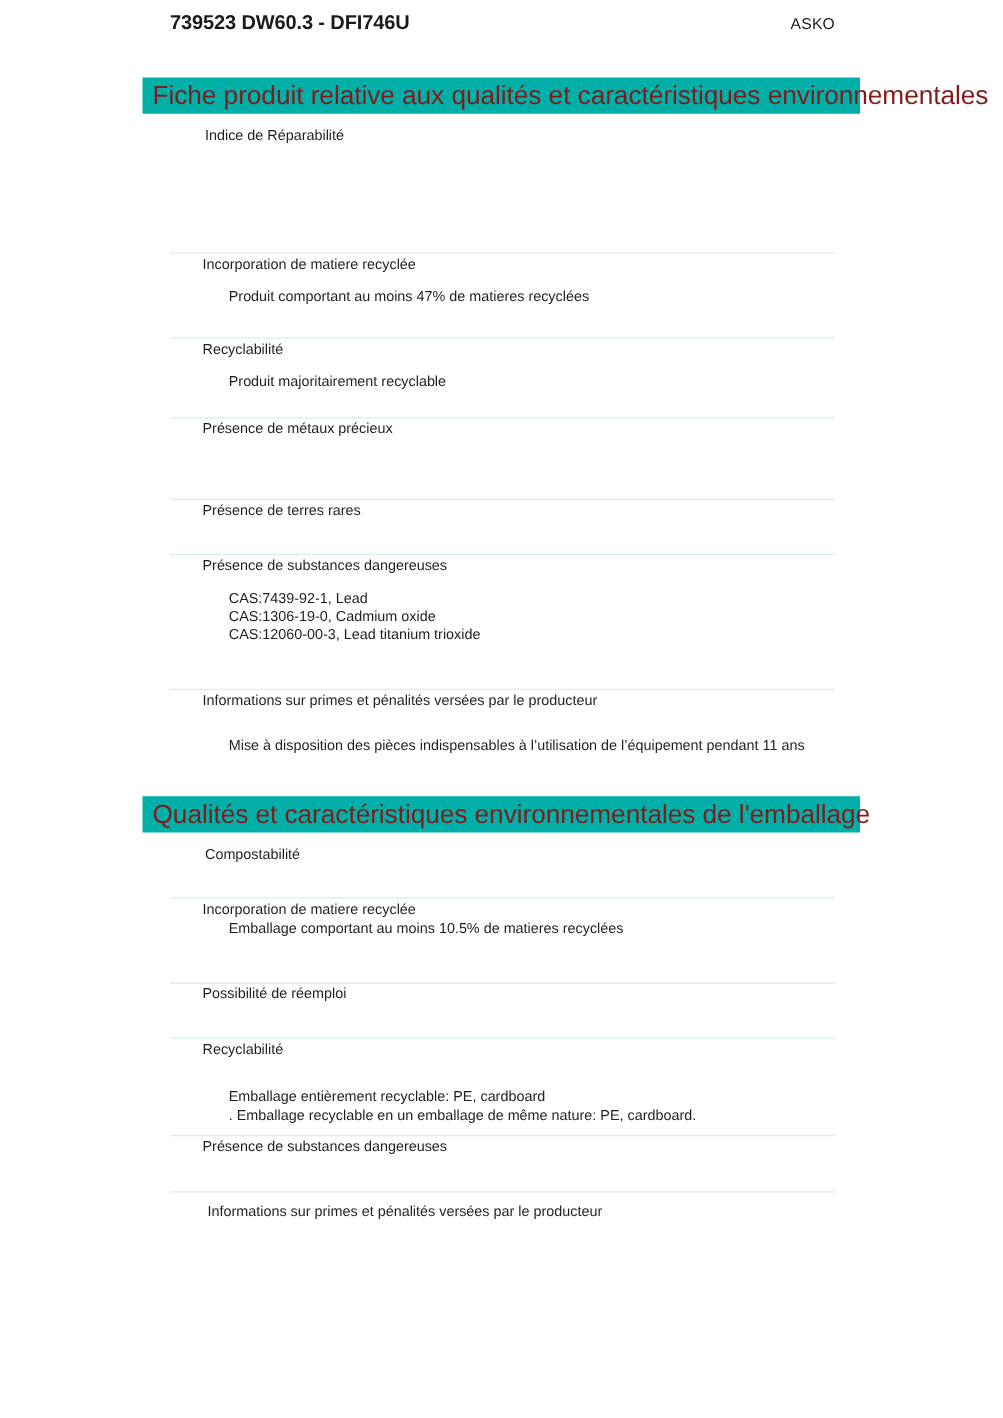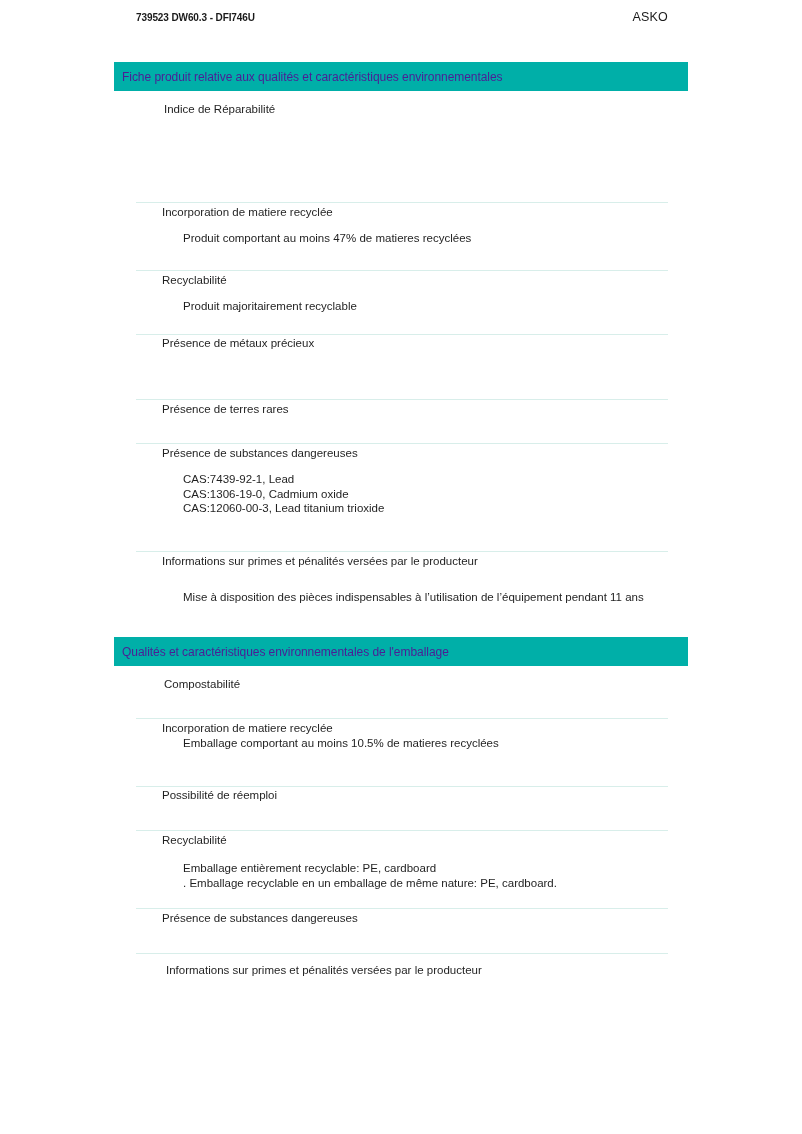--- a/index.html
+++ b/index.html
@@ -28,21 +28,21 @@
   .doc-header {
     position: absolute;
     left: 136px;
     top: 10px;
     width: 532px;
     display: flex;
     align-items: baseline;
     justify-content: space-between;
   }
   .doc-header .model {
-    font-size: 10px;
+    font-size: 16px;
     font-weight: bold;
     letter-spacing: -0.1px;
     color: #1a1a1a;
     white-space: nowrap;
   }
   .doc-header .brand {
     font-size: 12.5px;
     font-weight: normal;
     letter-spacing: 0.2px;
     color: #1a1a1a;
@@ -55,23 +55,23 @@
     left: 114px;
     width: 574px;
     height: 29px;
     background: #00afa8;
     display: flex;
     align-items: center;
   }
   .banner span {
     display: block;
     padding-left: 8px;
-    font-size: 12px;
+    font-size: 21px;
     font-weight: 400;
-    color: #4c1d95;
+    color: #7f1d1d;
     letter-spacing: -0.05px;
     white-space: nowrap;
     line-height: 1;
   }
   #banner-1 { top: 62px; }
   #banner-2 { top: 637px; }
 
   
   .row {
     position: absolute;
@@ -185,21 +185,21 @@
   <hr class="divider" style="top:778px;">
 
   <div class="row" style="top:788px;">
     <div class="label tight">Possibilité de réemploi</div>
   </div>
 
   <hr class="divider" style="top:822px;">
 
   <div class="row" style="top:833px;">
     <div class="label tight">Recyclabilité</div>
-    <div class="value multi" style="margin-top:13px;">Emballage entièrement recyclable: PE, cardboard</div>
+    <div class="value multi" style="margin-top:23px;">Emballage entièrement recyclable: PE, cardboard</div>
     <div class="value multi">. Emballage recyclable en un emballage de même nature: PE, cardboard.</div>
   </div>
 
   <hr class="divider" style="top:900px;">
 
   <div class="row" style="top:911px;">
     <div class="label tight">Présence de substances dangereuses</div>
   </div>
 
   <hr class="divider" style="top:945px;">

